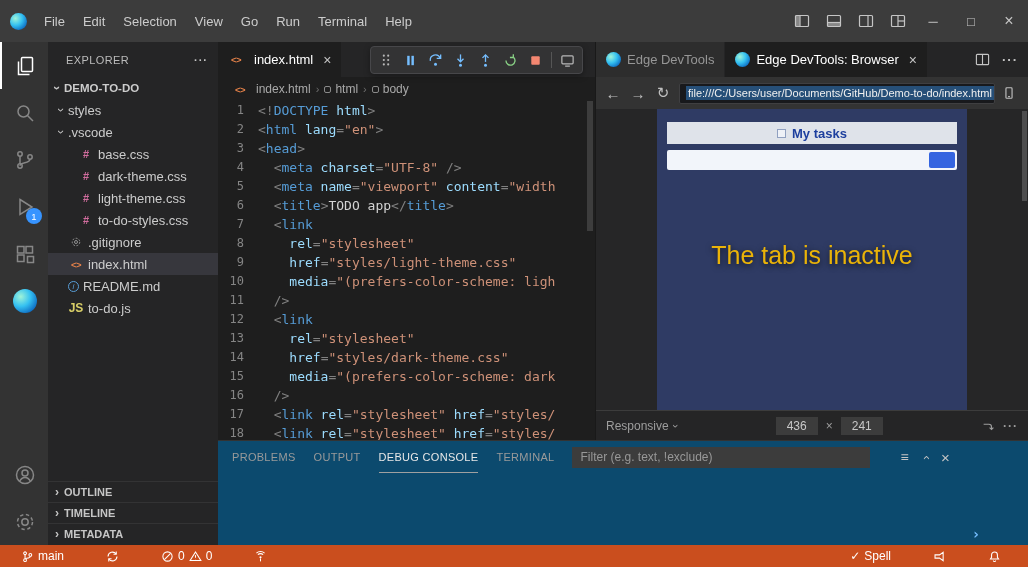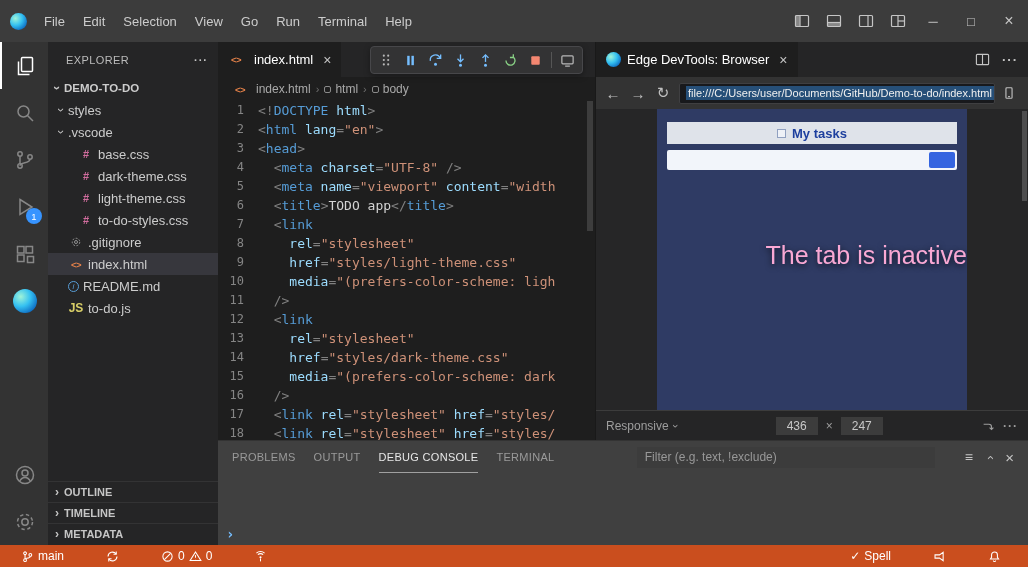--- a/index.html
+++ b/index.html
@@ -87,31 +87,31 @@
   .url-bar{flex:1;height:21px;background:#18191c;border:1px solid #3f3f41;border-radius:2px;display:flex;align-items:center;padding:0 6px;overflow:hidden}
   .url-text{font-size:11px;color:#efefef;background:#264f78;white-space:nowrap;padding:1px 2px}
   .dt-canvas{flex:1;position:relative;display:flex;justify-content:center;background:#262627;min-height:0;overflow:hidden}
   .page{width:310px;height:100%;background:var(--page_blue);position:relative;overflow:hidden}
   .page-dim{position:absolute;inset:0;background:rgba(12,16,32,.38)}
   .page-header{margin:13px 10px 0;height:22px;background:rgba(248,250,253,.88);display:flex;align-items:center;justify-content:center;gap:6px;position:relative;z-index:1}
   .page-title{color:#1d3f9e;font-weight:700;font-size:13px}
   .page-chk{width:9px;height:9px;border:1px solid #90a0c0;background:#eef1f7}
   .page-input{margin:6px 10px 0;height:20px;background:#f2f5fa;border-radius:2px;position:relative;z-index:1}
   .page-add{position:absolute;right:2px;top:2px;width:26px;height:16px;background:#3464e0;border-radius:2px}
-  .overlay-text{position:absolute;left:0;right:0;top:44%;text-align:right;color:#f9a8d4;font-size:25px;
+  .overlay-text{position:absolute;left:0;right:0;top:44%;text-align:center;color:#eab308;font-size:25px;
     text-shadow:0 2px 6px rgba(0,0,0,.7);z-index:3;font-family:"Liberation Sans",sans-serif}
   .dt-scroll{position:absolute;top:0;right:0;width:8px;bottom:0}
   .dt-scroll .thumb{position:absolute;top:2px;right:1px;width:5px;height:90px;background:rgba(140,140,140,.4)}
   .dt-dimbar{height:30px;background:#252526;border-top:1px solid #3c3c3c;display:flex;align-items:center;gap:8px;padding:0 10px;color:#9d9d9d;font-size:12px;flex:0 0 auto}
   .dim-box{background:#3c3c3c;color:#c8c8c8;padding:2px 11px}
   .dim-spacer{flex:1}
   .dim-chev{display:inline-block;transform:rotate(90deg);font-size:11px;color:#9d9d9d}
 
   
-  .panel{height:105px;background:#404040;border-top:1px solid #333;display:flex;flex-direction:column;flex:0 0 auto}
+  .panel{height:105px;background:#0c4a6e;border-top:1px solid #333;display:flex;flex-direction:row;flex:0 0 auto}
   .panel-header{height:32px;display:flex;align-items:center;padding:0 14px;gap:18px;flex:0 0 auto}
   .ptab{height:100%;display:flex;align-items:center;font-size:11px;letter-spacing:.3px;color:#9a9a9a;border-bottom:1px solid transparent}
   .ptab.active{color:#e7e7e7;border-bottom-color:#a0a0a0}
   .filter-input{margin-left:auto;width:298px;height:21px;background:#3c3c3c;border:0;color:#ccc;font-size:12px;padding:0 8px;font-family:inherit;outline:none}
   .filter-input::placeholder{color:#989898}
   .ph-icons{display:flex;gap:14px;align-items:center;color:#c5c5c5;padding-left:12px}
   .chev-up{display:inline-block;transform:rotate(-90deg);font-size:13px}
   .panel-body{flex:1;position:relative}
   .console-row{position:absolute;left:8px;bottom:3px;color:#75beff;font-family:"DejaVu Sans Mono",monospace;font-size:14px;font-weight:700}
 
@@ -471,20 +471,24 @@
                 </div>
               </div>
             <div class="vscroll">
                 <div class="thumb"></div>
               </div>
           </div>
         </div>
 
         <div class="devtools-col">
           <div class="dt-tabbar">
+            <div class="dt-tab">
+              <span class="edge-mini"></span>
+              <span>Edge DevTools</span>
+            </div>
             <div class="dt-tab active">
               <span class="edge-mini"></span>
               <span>Edge DevTools: Browser</span>
               <span class="tab-close">×</span>
             </div>
             <div class="dt-actions">
               <span>
                 <svg width="15" height="15" viewBox="0 0 16 16" fill="none" stroke="currentColor" stroke-width="1.2">
                     <rect x="1.5" y="2.5" width="13" height="11" rx="1"></rect>
                     <line x1="8" y1="2.5" x2="8" y2="13.5"></line>
@@ -524,21 +528,21 @@
               </div>
           </div>
           <div class="dt-dimbar">
             <span style="display:flex;align-items:center;gap:5px">
               <span>Responsive</span>
               <span class="dim-chev">›</span>
             </span>
             <span class="dim-spacer"></span>
             <span class="dim-box">436</span>
             <span>×</span>
-            <span class="dim-box">247</span>
+            <span class="dim-box">241</span>
             <span class="dim-spacer"></span>
             <span>
               <svg width="14" height="14" viewBox="0 0 16 16" fill="none" stroke="currentColor" stroke-width="1.3">
                   <path d="M3 6h6a3 3 0 013 3v2.5"></path>
                   <path d="M9.8 9.8L12 12l2.2-2.2"></path>
                 </svg>
             </span>
             <span style="letter-spacing:1px;font-weight:700">···</span>
           </div>
         </div>

